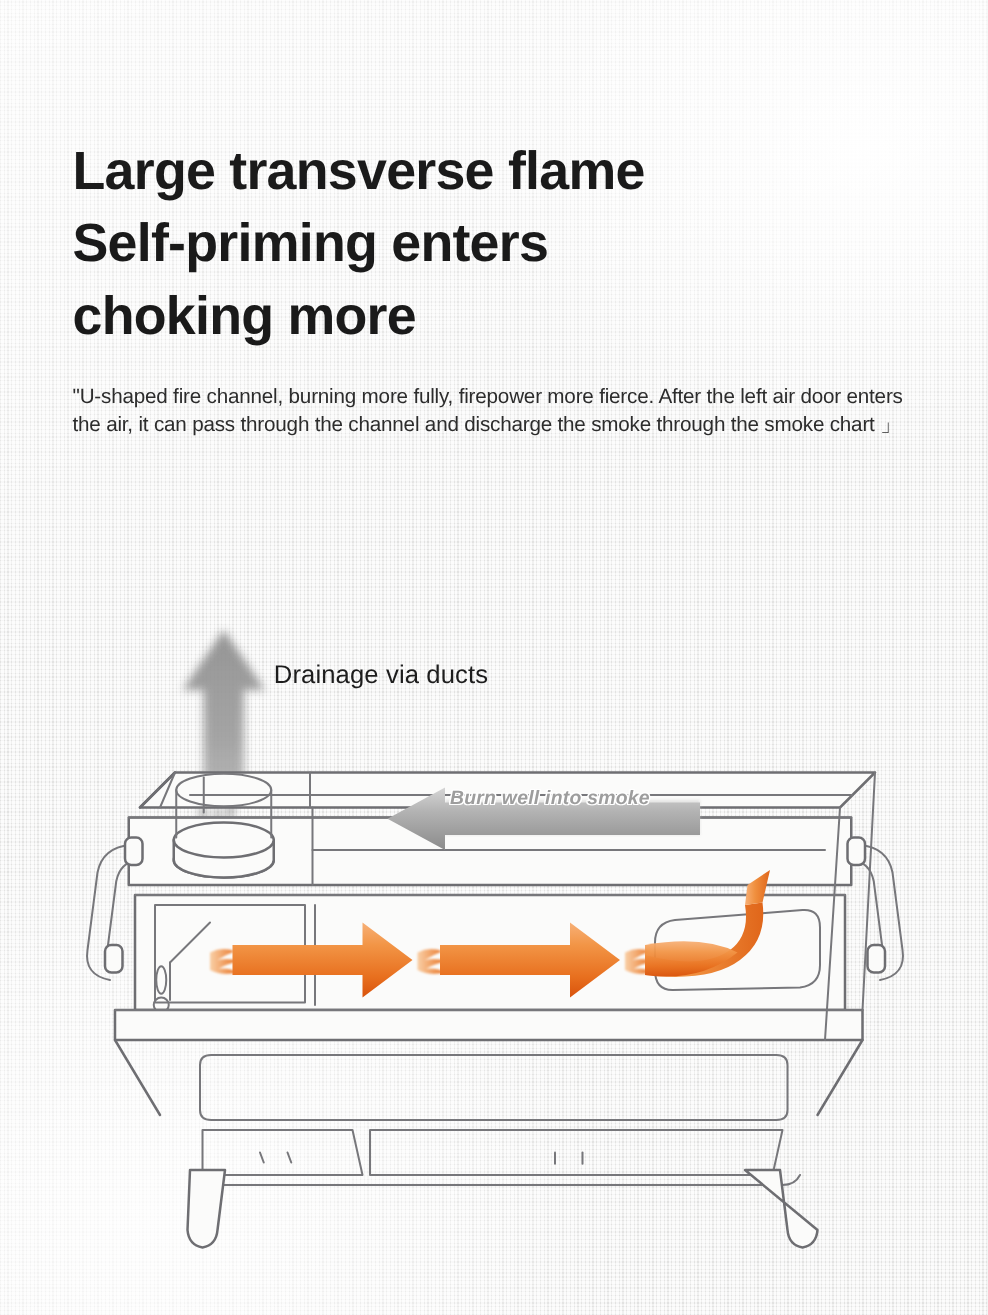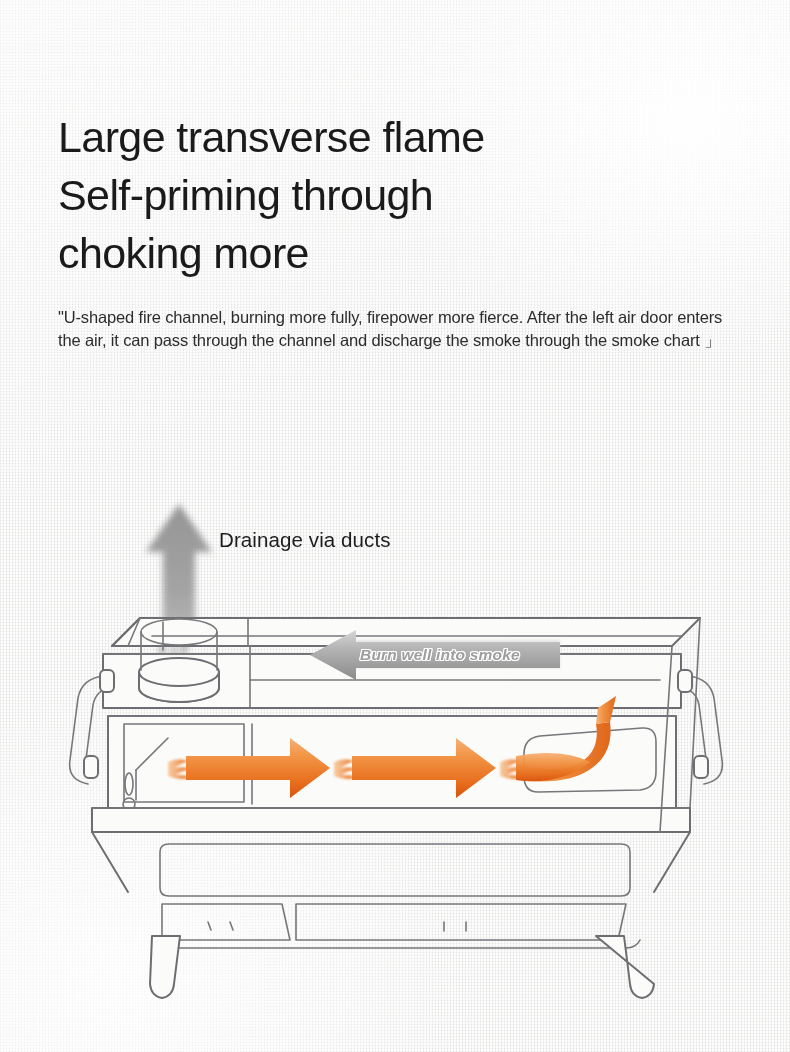--- a/index.html
+++ b/index.html
@@ -35,21 +35,21 @@
   }
 
   
   #text-block {
     position: absolute;
     left: 58px; top: 108px;
     width: 700px;
   }
   .headline {
     font-family: "Liberation Sans", sans-serif;
-    font-weight: normal;
+    font-weight: bold;
     font-size: 43px;
     line-height: 58px;
     letter-spacing: -0.6px;
     color: #1a1a1a;
     white-space: nowrap;
   }
   #body-copy {
     margin-top: 24px;
     width: 690px;
     font-size: 16.5px;
@@ -69,21 +69,21 @@
   .lbl-drainage {
     position: absolute;
     left: 219px; top: 88px;
     font-size: 20.5px;
     color: #1d1d1d;
     letter-spacing: 0.1px;
     white-space: nowrap;
   }
   .lbl-burn {
     position: absolute;
-    left: 360px; top: 206px;
+    left: 360px; top: 190px;
     font-size: 15.5px;
     font-weight: bold;
     font-style: italic;
     letter-spacing: 0.2px;
     color: #9d9d9d;
     white-space: nowrap;
     text-shadow:
       -1px -1px 0 #ffffff,  1px -1px 0 #ffffff,
       -1px  1px 0 #ffffff,  1px  1px 0 #ffffff,
        0   -1px 0 #ffffff,  0    1px 0 #ffffff,
@@ -91,21 +91,21 @@
   }
 </style>
 </head>
 <body>
 
 <div id="bg-texture"></div>
 <div id="bg-sheen"></div>
 
 <div id="text-block">
   <div class="headline">Large transverse flame</div>
-  <div class="headline">Self-priming through</div>
+  <div class="headline">Self-priming enters</div>
   <div class="headline">choking more</div>
   <p id="body-copy">"U-shaped fire channel, burning more fully, firepower more fierce. After the left air door enters the air, it can pass through the channel and discharge the smoke through the smoke chart 」</p>
 </div>
 
 <div id="illustration">
 
   <svg width="790" height="560" viewBox="0 0 790 560" xmlns="http://www.w3.org/2000/svg">
     <defs>
       <linearGradient id="gradSmoke" x1="0" y1="1" x2="0" y2="0">
         <stop offset="0%" stop-color="#b4b4b4"></stop>

